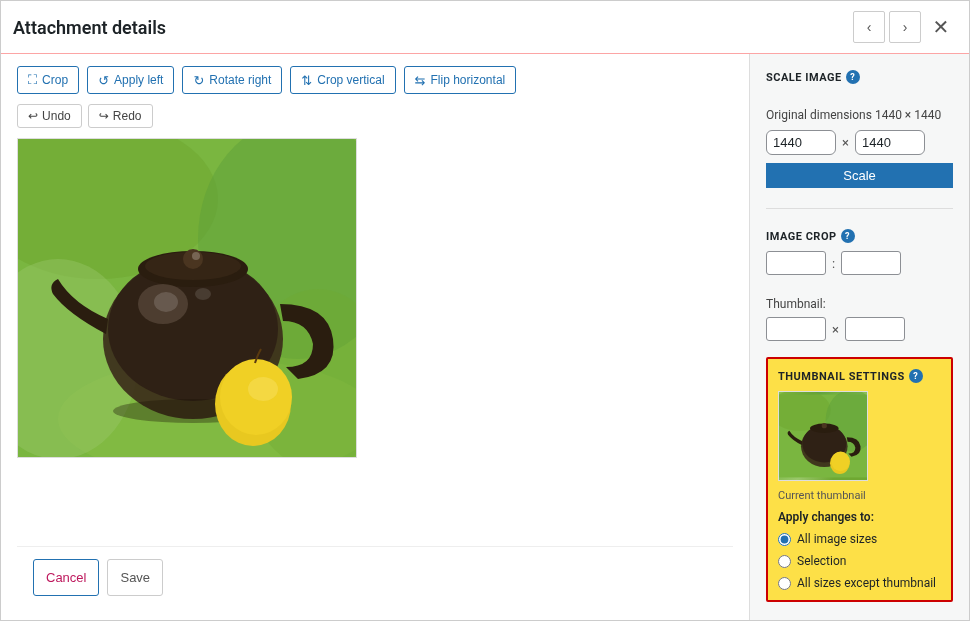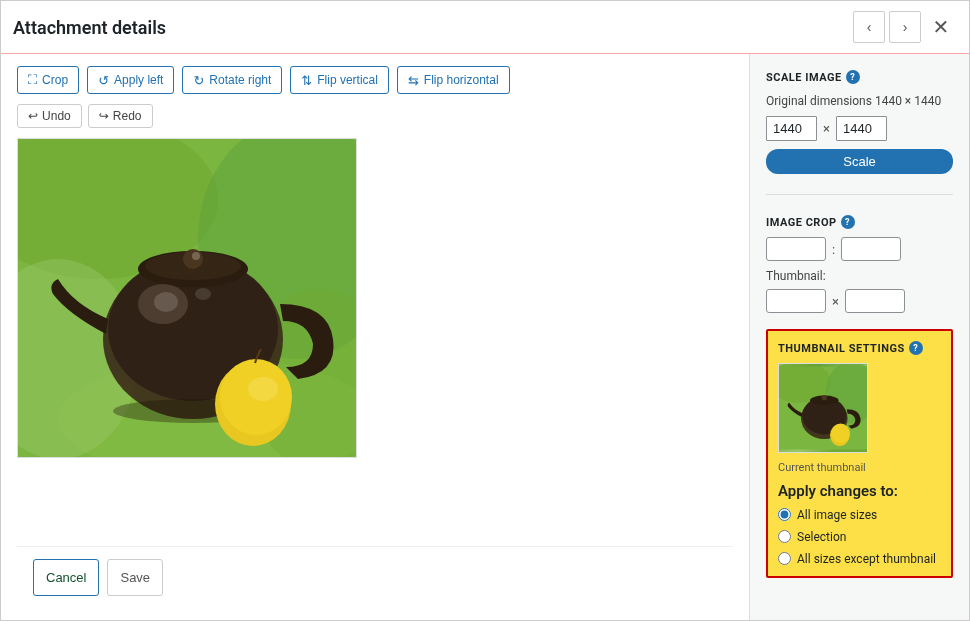--- a/index.html
+++ b/index.html
@@ -138,21 +138,21 @@
       padding: 12px 16px;
       display: flex;
       gap: 8px;
       border-top: 1px solid #eee;
     }
 
     .btn-cancel {
       padding: 5px 12px;
       background: #fff;
       border: 1px solid #2271b1;
-      color: #14532d;
+      color: #be185d;
       cursor: pointer;
       font-size: 13px;
       border-radius: 3px;
     }
 
     .btn-save {
       padding: 10px 12px;
       background: #fff;
       border: 1px solid #ccc;
       color: #555;
@@ -200,52 +200,52 @@
       display: inline-flex;
       align-items: center;
       justify-content: center;
       font-weight: bold;
       cursor: pointer;
     }
 
     .section-label {
       font-size: 12px;
       color: #444;
-      margin-top: 2px;
+      margin-top: 16px;
     }
 
     .dims-row {
       display: flex;
       align-items: center;
       gap: 6px;
     }
 
     .dim-input {
-      width: 51px;
+      width: 70px;
       padding: 4px 6px;
       border: 1px solid #8c8f94;
-      border-radius: 1px;
+      border-radius: 6px;
       font-size: 13px;
       background: #fff;
       color: #1d2327;
     }
 
     .dim-separator {
       font-size: 13px;
       color: #555;
     }
 
     .scale-btn {
       padding: 5px 28px;
       background: #2271b1;
       color: #fff;
       border: none;
       cursor: pointer;
       font-size: 13px;
-      border-radius: 12px;
+      border-radius: 0;
       font-weight: 500;
     }
 
     .divider {
       border: none;
       border-top: 1px solid #ddd;
       margin: 4px 0;
     }
 
     .crop-fields {
@@ -288,28 +288,28 @@
       position: relative;
       overflow: hidden;
     }
 
     .thumbnail-label {
       font-size: 11px;
       color: #555;
     }
 
     .apply-label {
-      font-size: 15px;
+      font-size: 12px;
       font-weight: 600;
       color: #1d2327;
     }
 
     .radio-option {
       display: flex;
-      align-items: flex-start;
+      align-items: center;
       gap: 6px;
       font-size: 12px;
       color: #1d2327;
       cursor: pointer;
     }
 
     .radio-option input[type="radio"] {
       cursor: pointer;
       accent-color: #2271b1;
     }
@@ -347,21 +347,21 @@
         <button class="tool-btn">
           <span class="btn-icon">↺</span>
           <span>Apply left</span>
         </button>
         <button class="tool-btn">
           <span class="btn-icon">↻</span>
           <span>Rotate right</span>
         </button>
         <button class="tool-btn">
           <span class="btn-icon">⇅</span>
-          <span>Flip vertical</span>
+          <span>Crop vertical</span>
         </button>
         <button class="tool-btn">
           <span class="btn-icon">⇆</span>
           <span>Flip horizontal</span>
         </button>
       </div>
 
       <div class="secondary-toolbar">
         <button class="undo-redo-btn">
           <span>↩</span>

